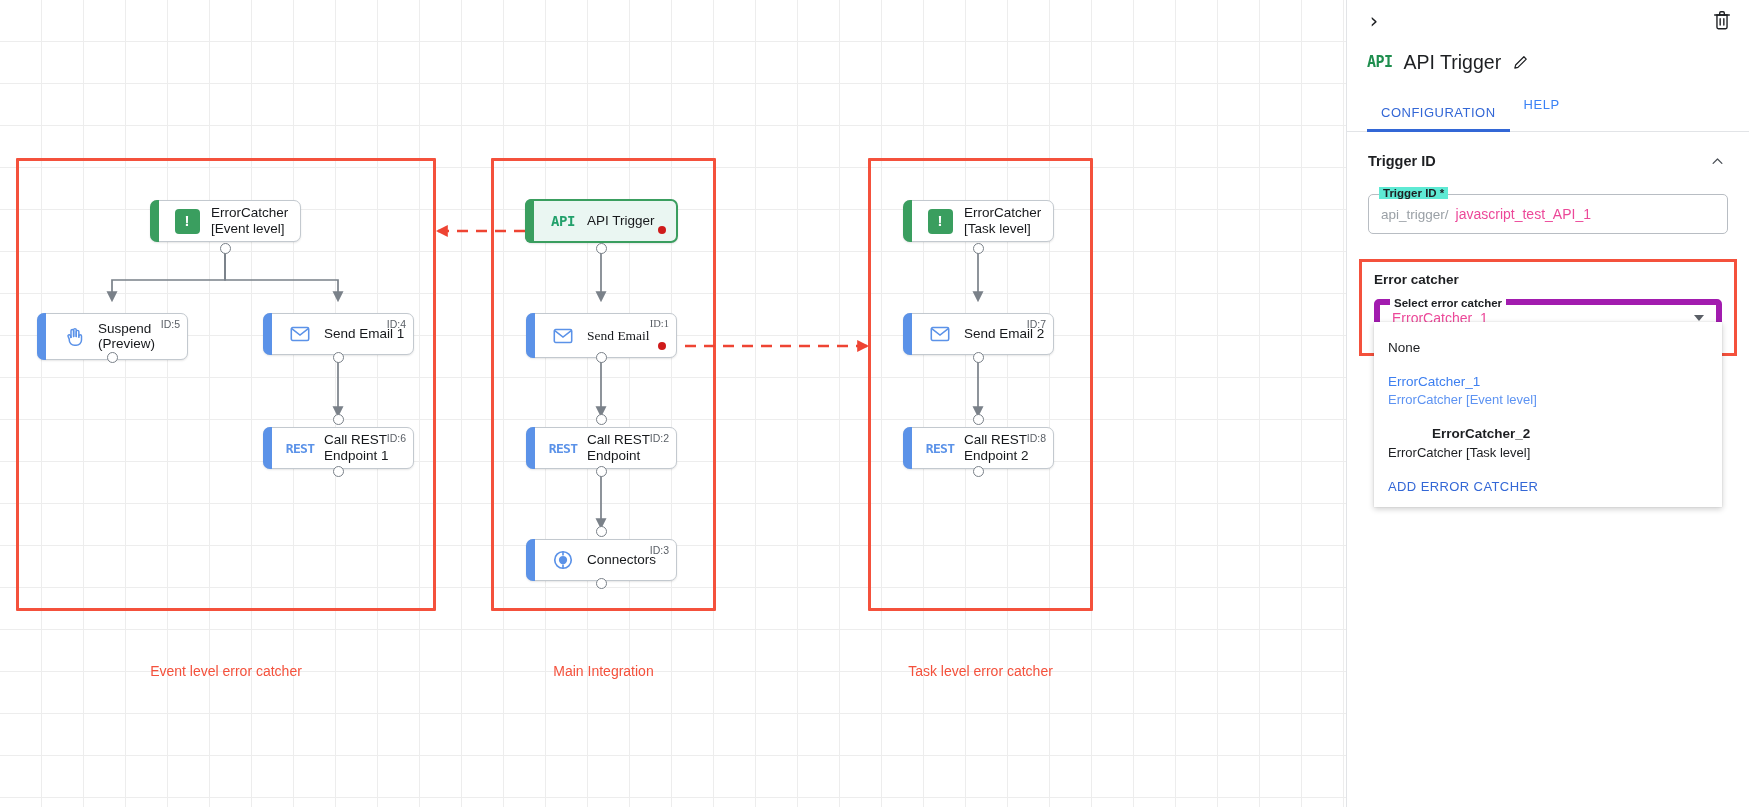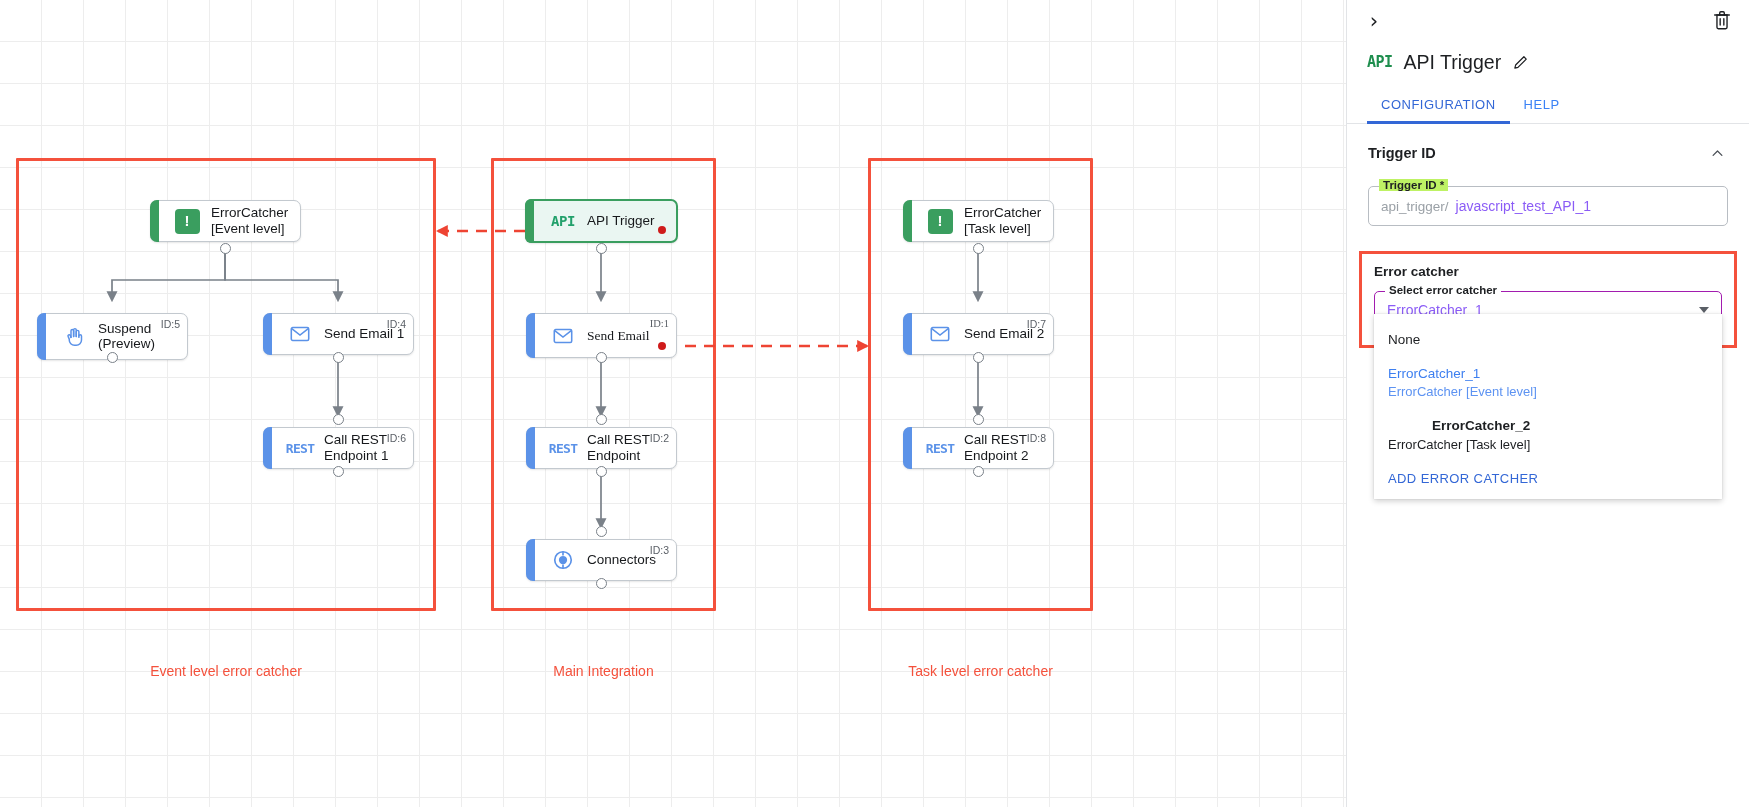--- a/index.html
+++ b/index.html
@@ -172,21 +172,21 @@
     padding-left: 20px;
   }
   .tab {
     padding: 0 14px 11px 14px;
     font-size: 13px;
     letter-spacing: .5px;
     color: #3b82f6;
     cursor: pointer;
     position: relative;
   }
-  .tab.active { color: #3367d6; }
+  .tab.active { color: #3367d6; margin-top: 8px; }
   .tab.active::after {
     content:""; position:absolute; left:0; right:0; bottom:-1px; height:3px; background:#3367d6;
   }
 
   .section-head {
     display: flex; align-items: center; justify-content: space-between;
     padding: 21px 24px 0 21px;
     font-size: 14.5px; font-weight: 700; color: #1d1f22;
   }
   .chevron-up { width:15px; height:15px; color:#4a4f56; }
@@ -197,41 +197,41 @@
     border: 1px solid #b8bdc3;
     border-radius: 5px;
     height: 40px;
     display: flex; align-items: center;
     padding: 0 12px;
     background: #fff;
   }
   .outlined .legend {
     position: absolute;
     top: -8px; left: 10px;
-    background: #bef264;
+    background: #5eead4;
     padding: 0 4px;
     font-size: 11.5px;
     color: #1d1f22;
     font-weight: 700;
   }
   .prefix { color: #9aa0a6; font-size: 13.5px; margin-right: 7px; }
-  .val { color: #8b5cf6; font-size: 14px; }
+  .val { color: #ec4899; font-size: 14px; }
 
   
   .err-box {
     position: relative;
     margin: 25px 12px 0 12px;
     border: 3px solid #f4513c;
     padding: 10px 12px 16px 12px;
   }
   .err-box-title { font-size: 13.5px; font-weight: 700; color: #1d1f22; margin-bottom: 12px; }
 
   .select-outlined {
     position: relative;
-    border: 1px solid #a21caf;
+    border: 6px solid #a21caf;
     border-radius: 5px;
     height: 38px;
     display: flex; align-items: center; justify-content: space-between;
     padding: 0 12px;
     background: #fff;
     cursor: pointer;
   }
   .select-outlined .legend {
     position: absolute; top: -8px; left: 10px;
     background:#ffffff; padding: 0 4px;

